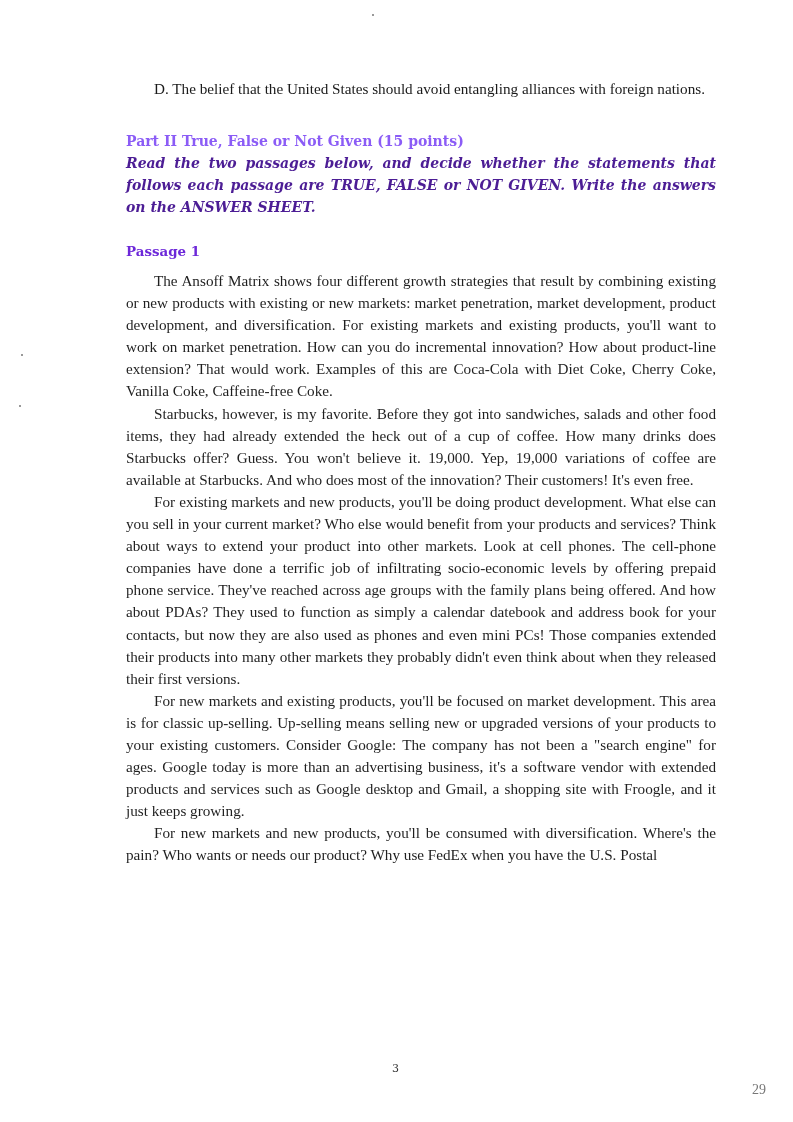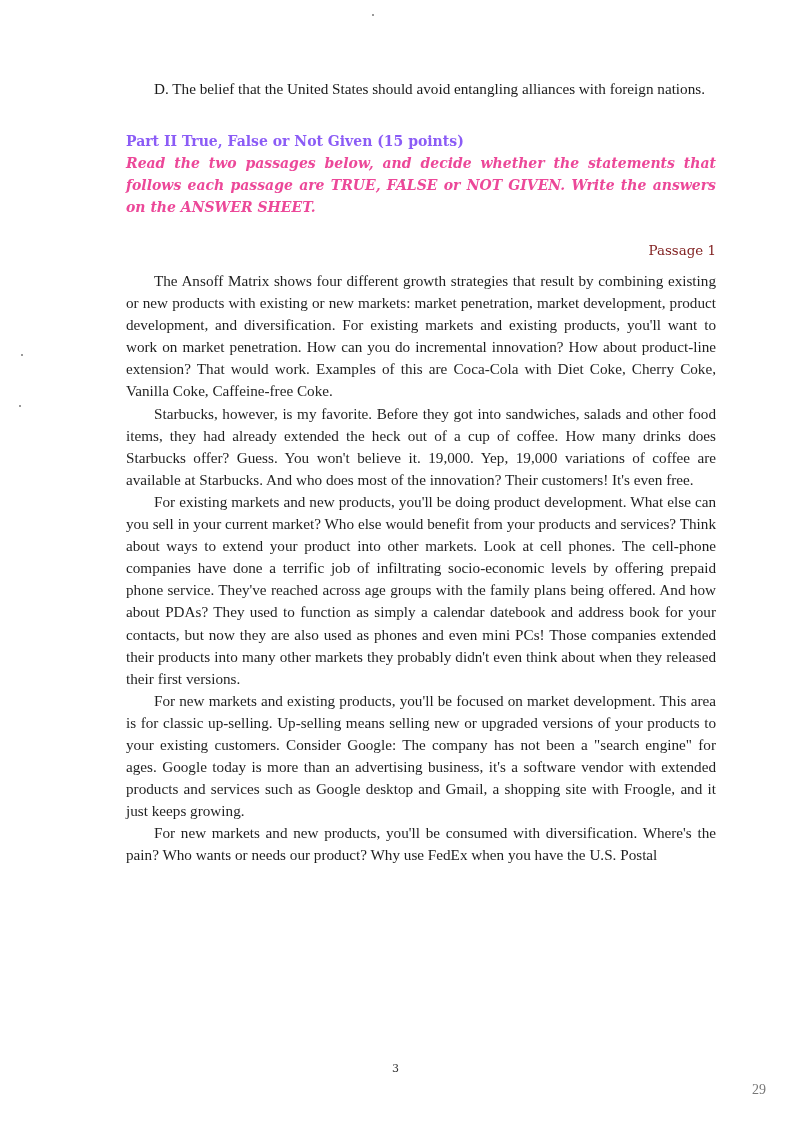--- a/index.html
+++ b/index.html
@@ -39,30 +39,29 @@
     color: #8b5cf6;
   }
   .instructions {
     font-family: "DejaVu Serif", serif;
     font-weight: bold;
     font-style: italic;
     font-size: 14px;
     line-height: 22px;
     margin: 0;
     text-align: justify;
-    color: #ec4899;
+    color: #4c1d95;
   }
   .passage-title {
     font-family: "DejaVu Serif", serif;
-    font-weight: normal;
+    font-weight: bold;
     font-size: 13.4px;
     line-height: 22px;
     margin: 22px 0 8px 0;
-    color: #7f1d1d;
-    text-align: right;
+    color: #6d28d9;
   }
   .para {
     font-family: "Liberation Serif", serif;
     font-size: 15.2px;
     line-height: 22.1px;
     margin: 0;
     text-indent: 28px;
     text-align: justify;
     color: #1f1f1f;
   }

